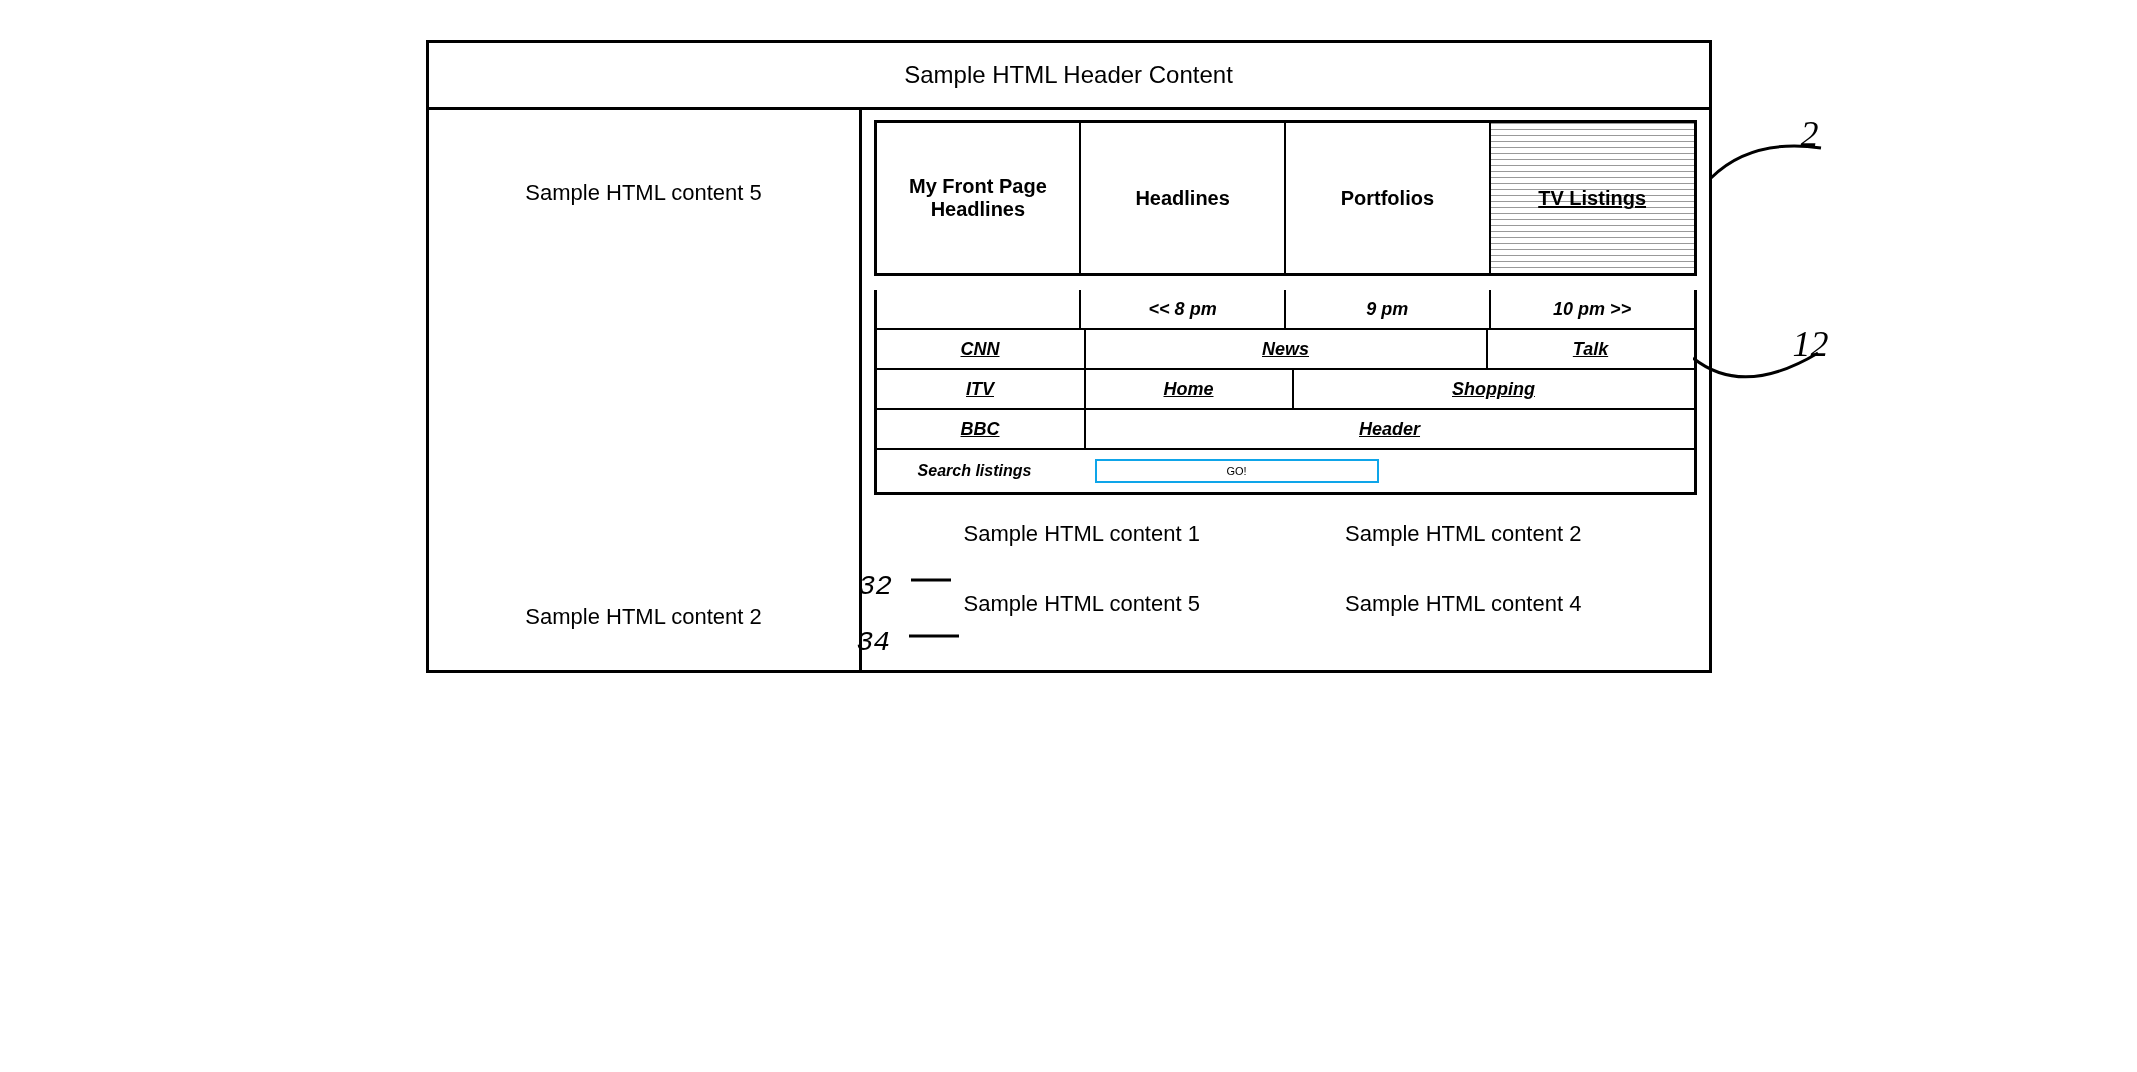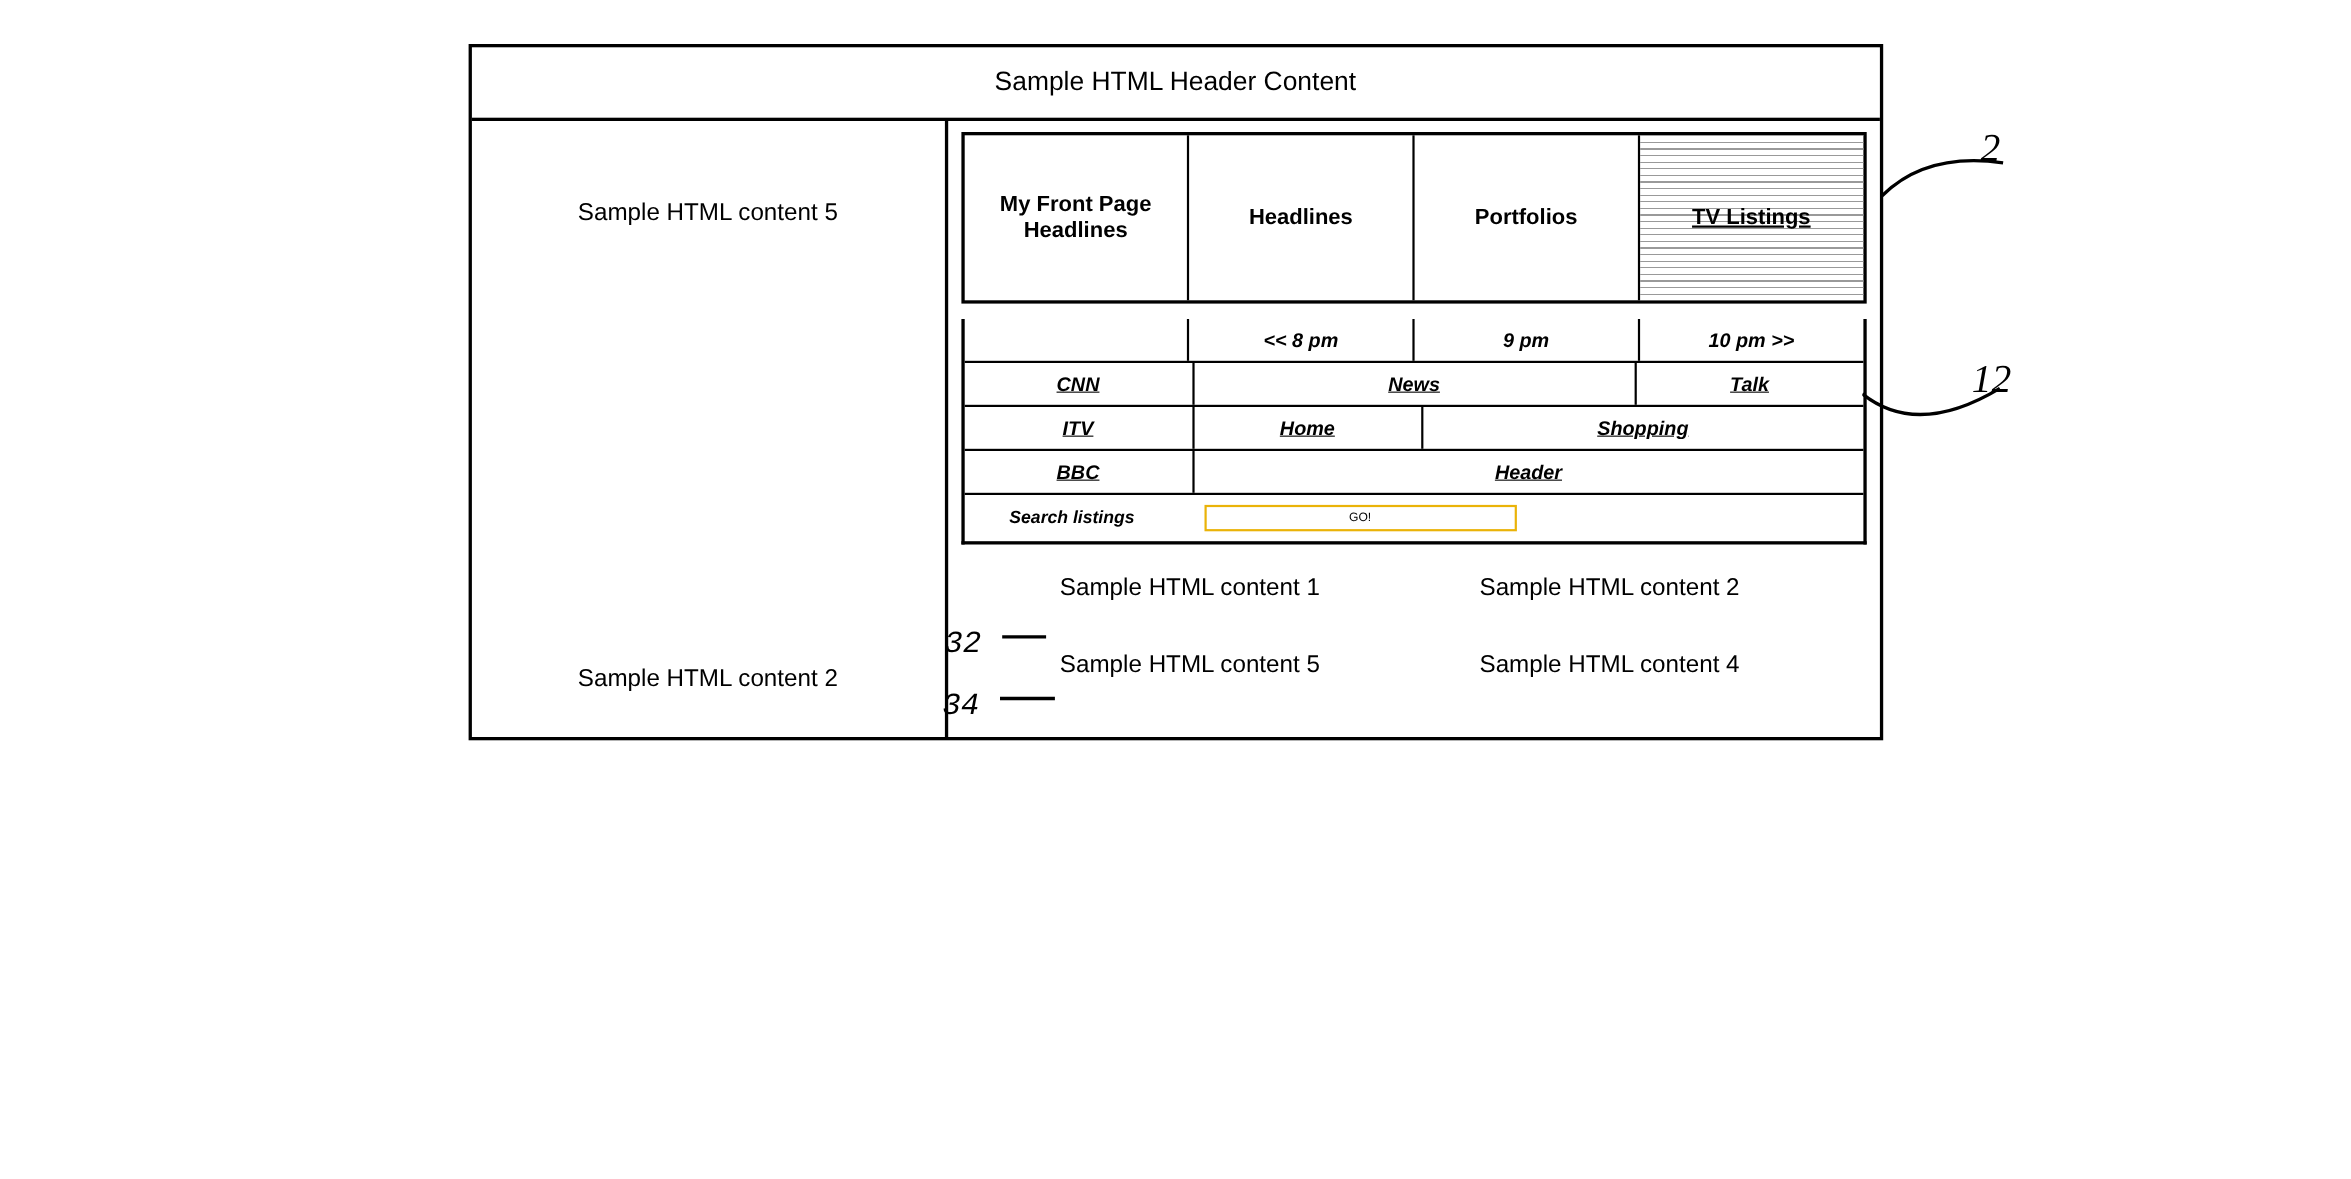--- a/index.html
+++ b/index.html
@@ -114,21 +114,21 @@
     font-style: italic;
     font-weight: bold;
     font-size: 16px;
     min-height: 34px;
   }
   .search-row .label {
     width: 180px;
     text-align: center;
   }
   .search-row .input {
-    border: 2px solid #eab308;
+    border: 2px solid #0ea5e9;
     width: 280px;
     height: 20px;
     display: flex;
     align-items: center;
     justify-content: center;
     font-size: 11px;
     font-style: normal;
     font-weight: normal;
   }
   .content-grid {

